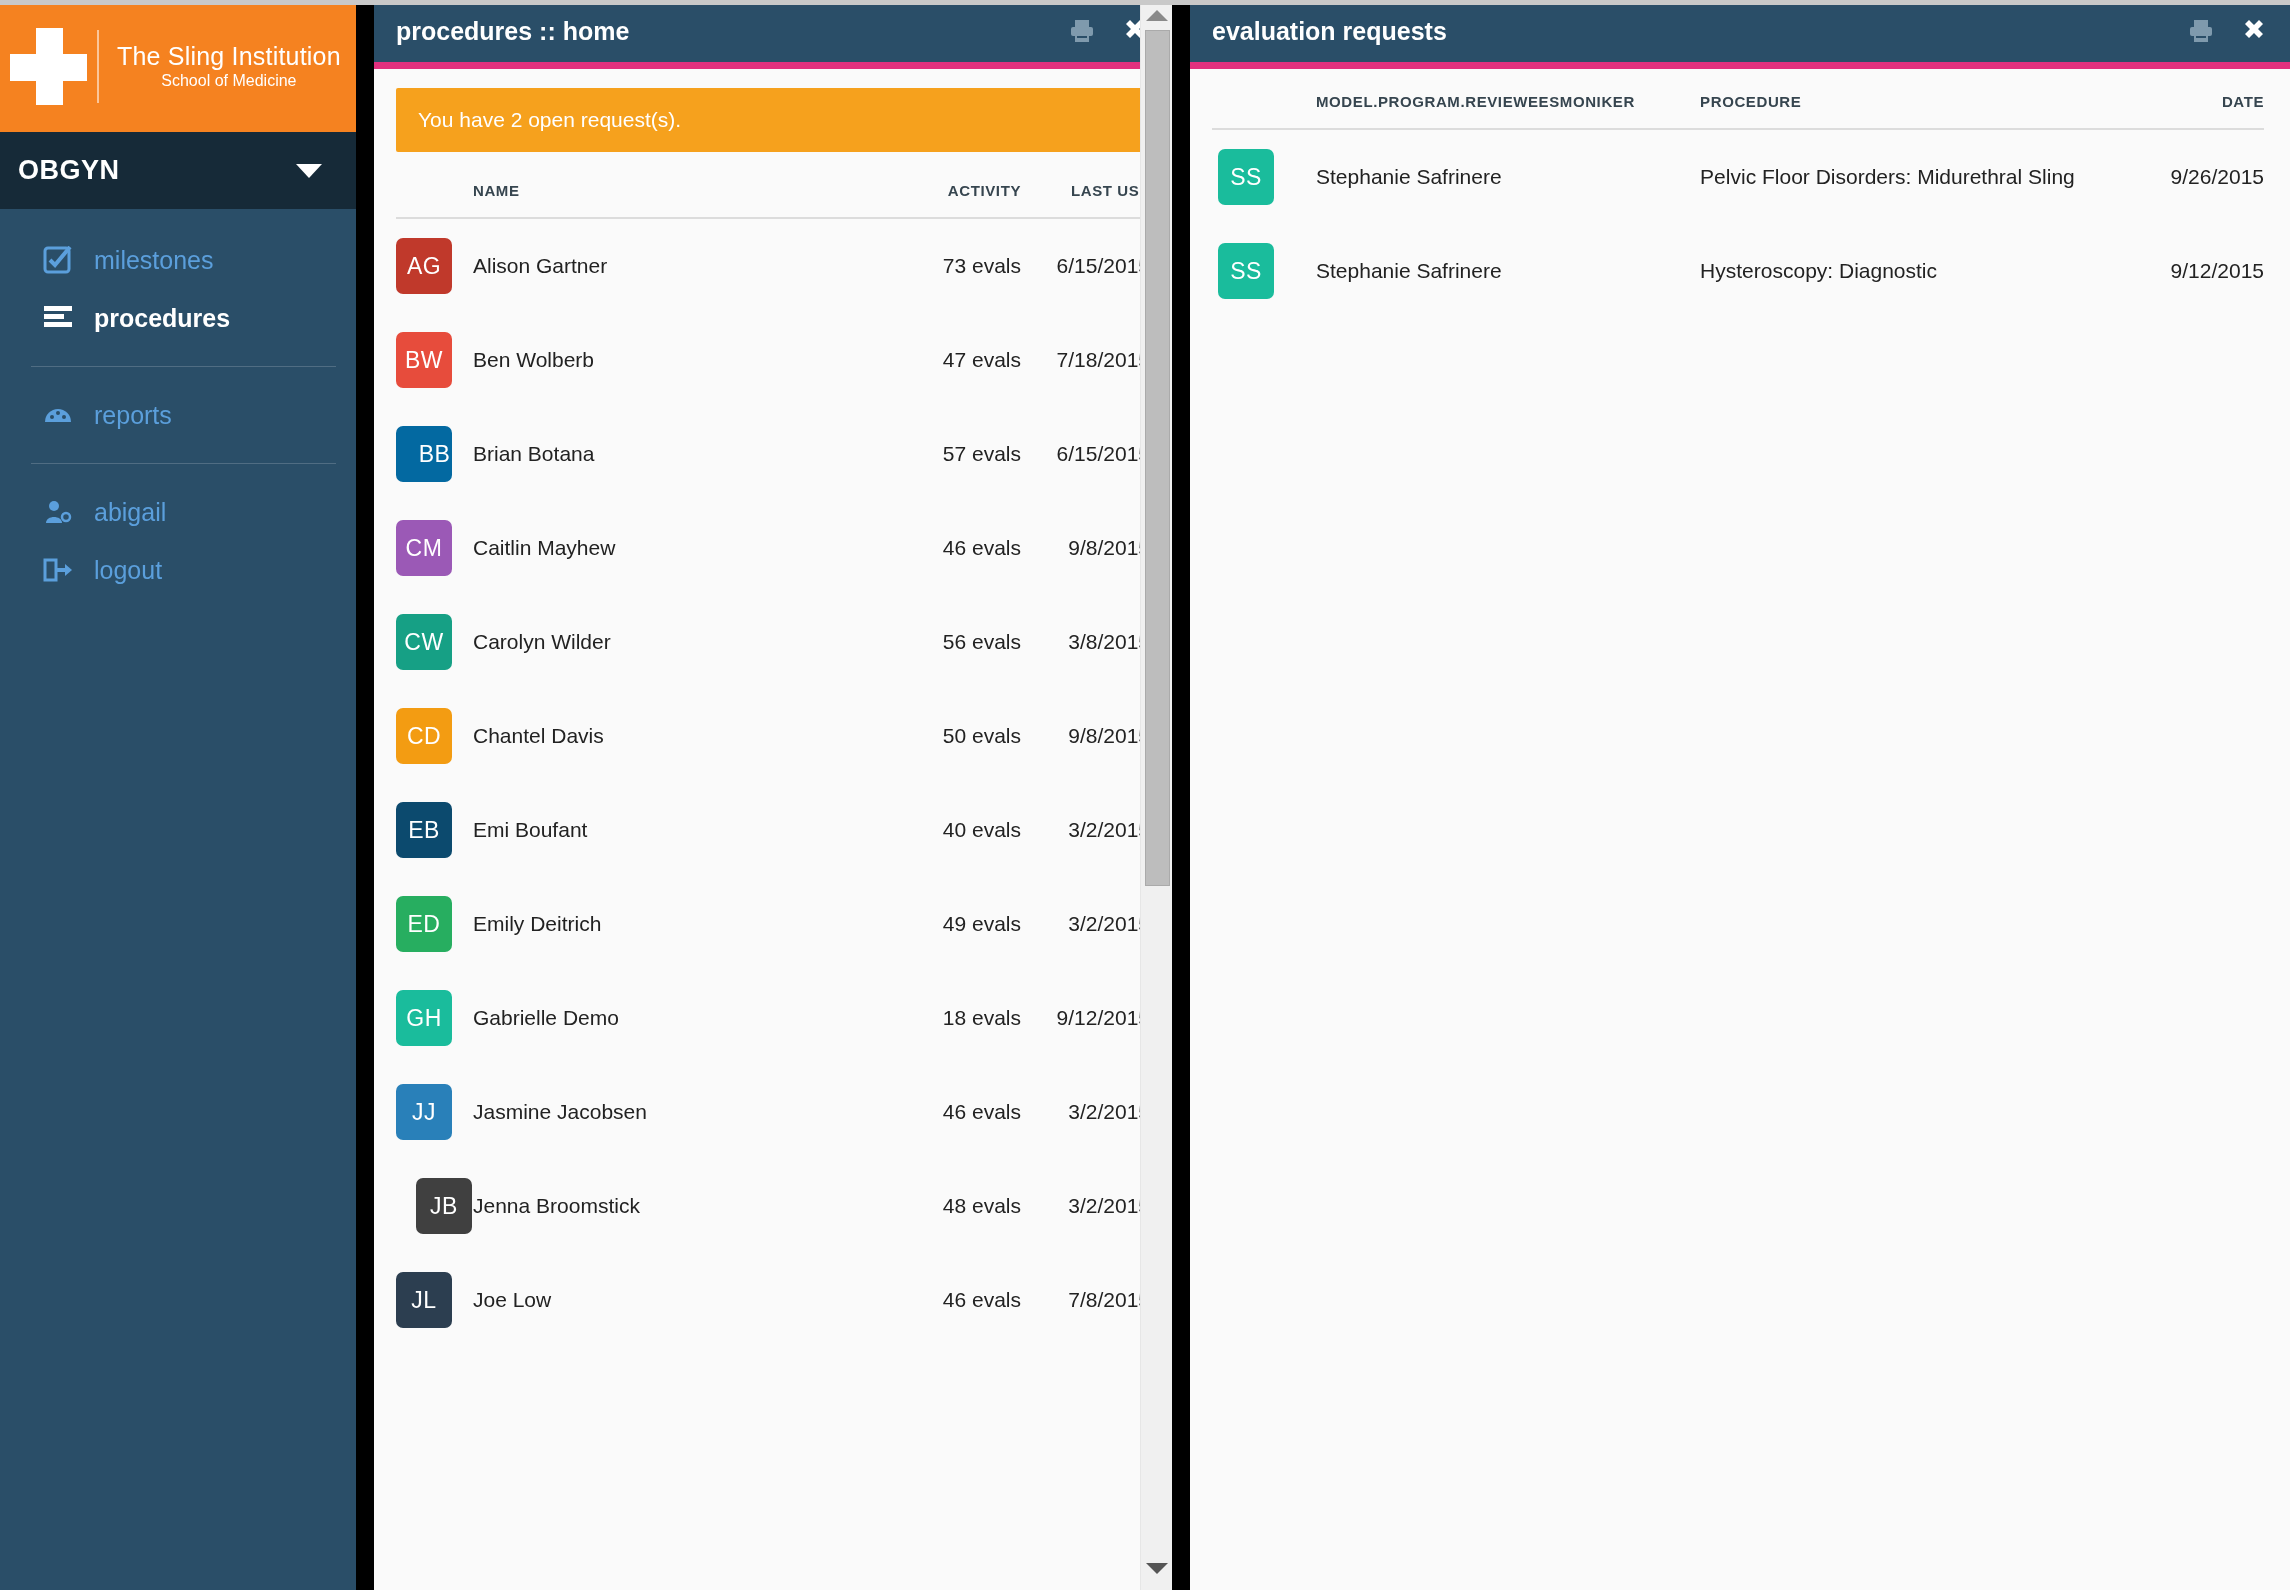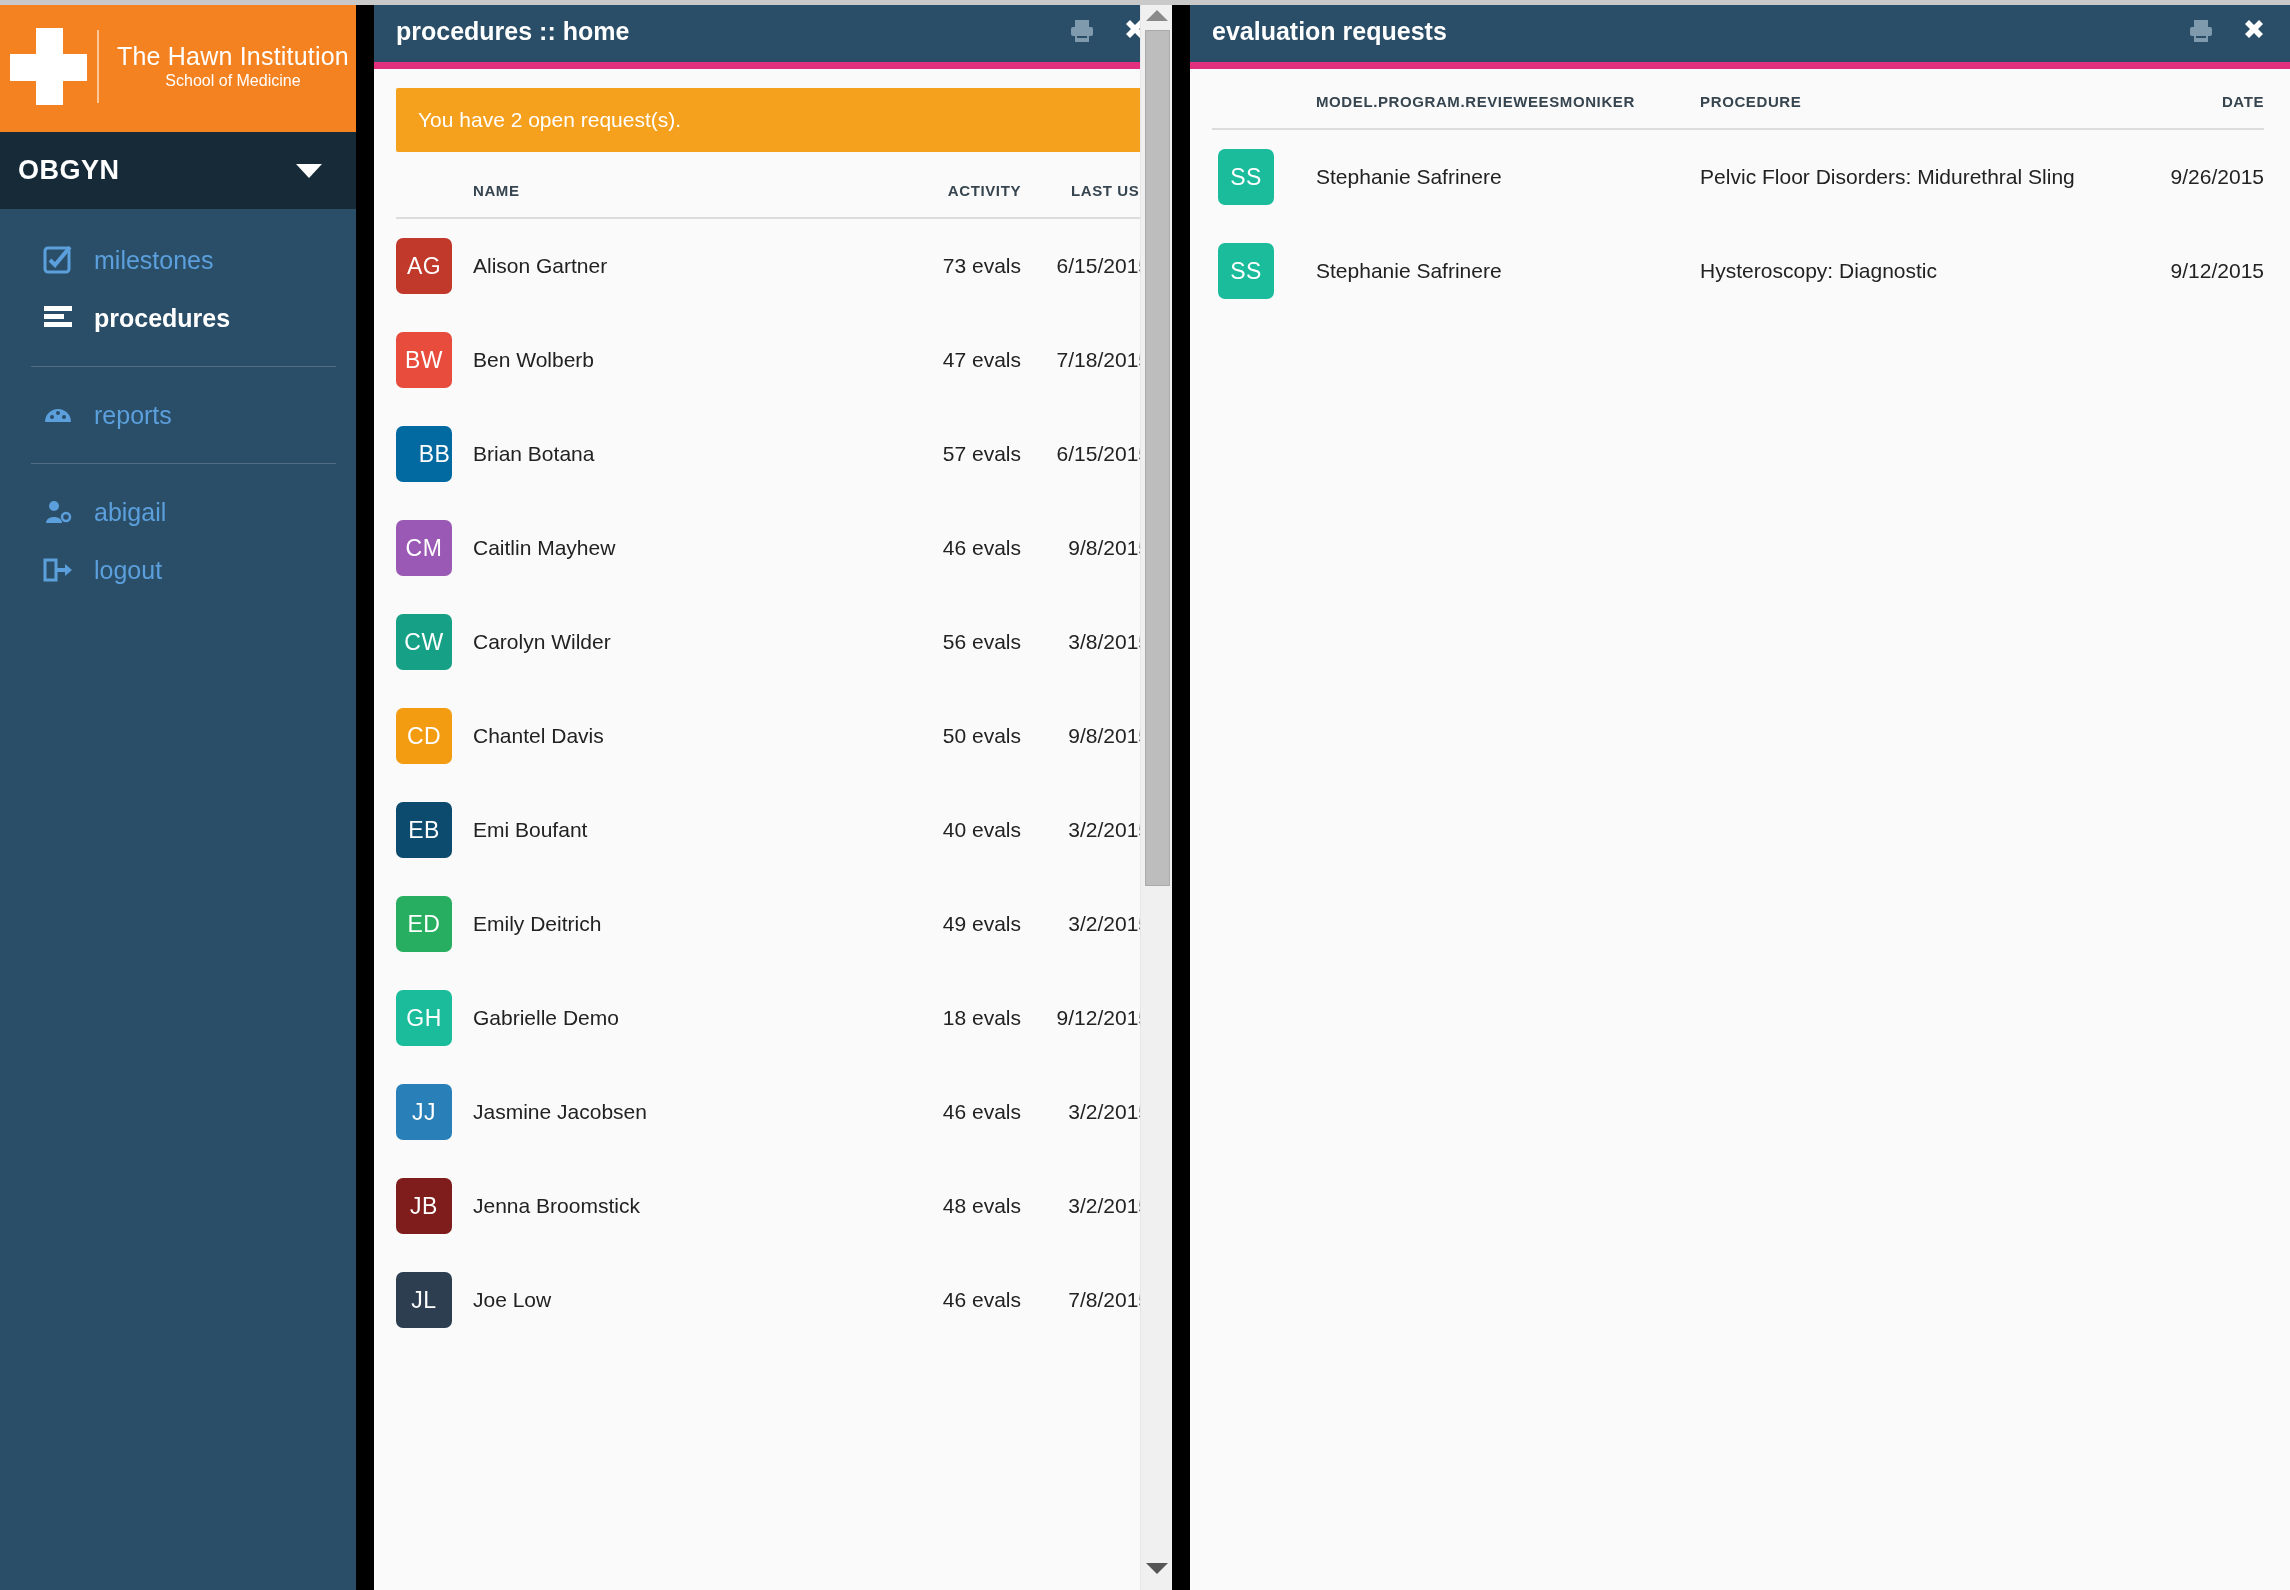--- a/index.html
+++ b/index.html
@@ -114,21 +114,21 @@
 <div class="topline"></div>
 
 <div class="app">
 
   <div class="sidebar">
 
     <div class="brand">
       <div class="brand-cross"></div>
       <div class="brand-div"></div>
       <div class="brand-text">
-        <div class="brand-name">The Hawn Institution</div>
+        <div class="brand-name">The Sling Institution</div>
         <div class="brand-sub">School of Medicine</div>
       </div>
     </div>
 
     <div class="org-band">
       <span class="org-name">OBGYN</span>
       <span class="caret"></span>
     </div>
 
     <div class="nav">
@@ -307,21 +307,21 @@
               <tr>
                 <td class="cell-av">
                   <span class="av" style="background: rgb(41, 128, 185);">JJ</span>
                 </td>
                 <td class="col-name">Jasmine Jacobsen</td>
                 <td class="col-act">46 evals</td>
                 <td class="col-last">3/2/2015</td>
               </tr>
               <tr>
                 <td class="cell-av">
-                  <span class="av" style="background: #7f1d1d;">JB</span>
+                  <span class="av" style="background: #404040; margin-left: 20px;">JB</span>
                 </td>
                 <td class="col-name">Jenna Broomstick</td>
                 <td class="col-act">48 evals</td>
                 <td class="col-last">3/2/2015</td>
               </tr>
               <tr>
                 <td class="cell-av">
                   <span class="av" style="background: rgb(44, 62, 80);">JL</span>
                 </td>
                 <td class="col-name">Joe Low</td>

